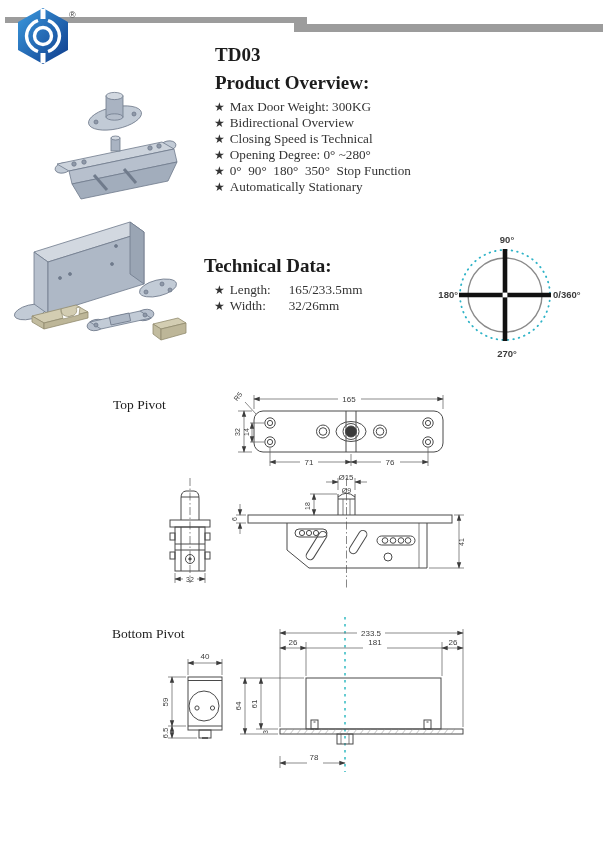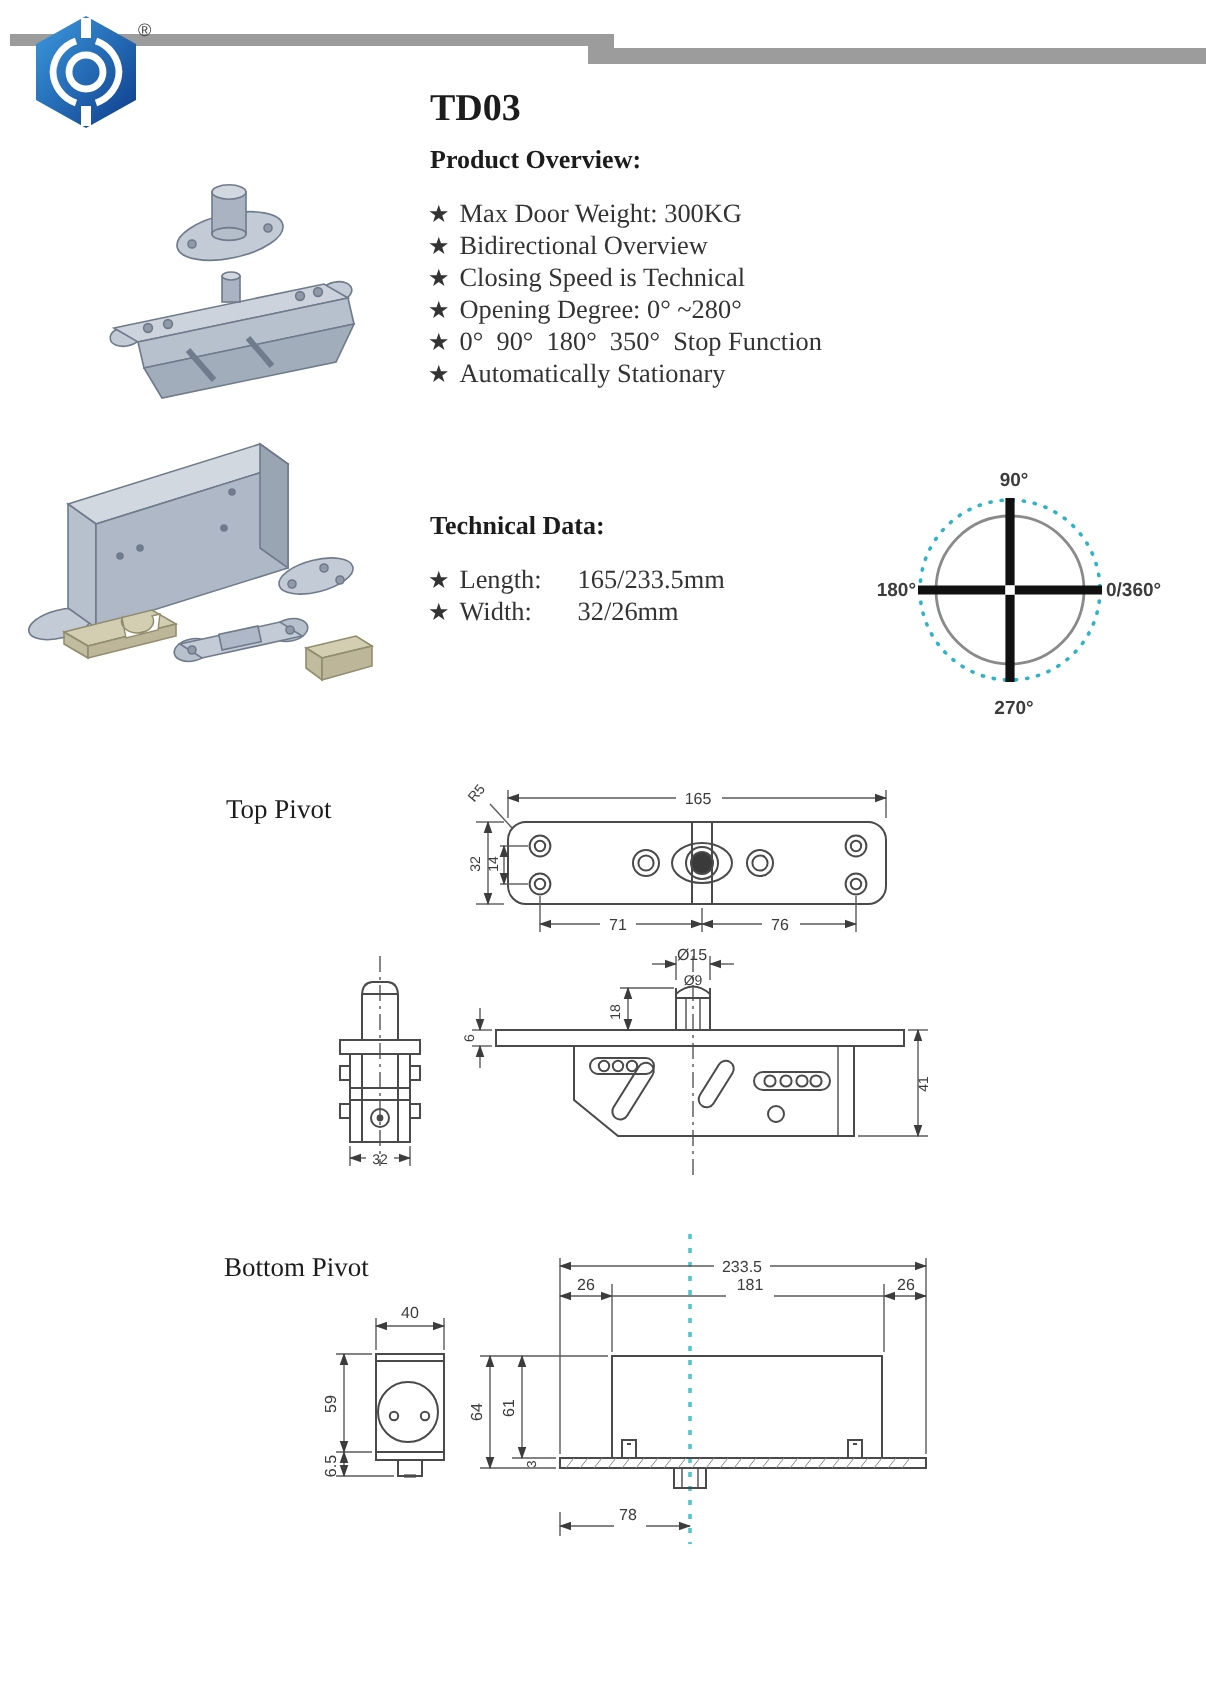--- a/index.html
+++ b/index.html
@@ -5,21 +5,21 @@
   html,body{margin:0;padding:0;background:#ffffff;}
   .page{position:relative;width:603px;height:853px;background:#ffffff;overflow:hidden;
         font-family:"Liberation Serif", serif;color:#2b2b2b;}
   .abs{position:absolute;}
   
   .bar{background:#9c9c9c;position:absolute;}
   .regmark{position:absolute;left:69px;top:10px;font-family:"Liberation Sans",sans-serif;
            font-size:9px;color:#444;}
   
   .model-title{position:absolute;left:215px;top:44px;font-size:19px;font-weight:bold;color:#1c1c1c;}
-  .sec-heading{position:absolute;font-size:13px;font-weight:bold;color:#1c1c1c;}
+  .sec-heading{position:absolute;font-size:19px;font-weight:bold;color:#1c1c1c;}
   .overview-list{position:absolute;left:214px;top:99px;list-style:none;margin:0;padding:0;
                  font-size:13.2px;color:#333;}
   .overview-list li{line-height:16px;white-space:pre;}
   .star{display:inline-block;margin-right:5px;color:#333;font-size:12px;}
   .tech-rows{position:absolute;left:214px;top:282px;font-size:13.2px;color:#333;}
   .tech-row{display:flex;line-height:16px;}
   .tech-row .lbl{width:59px;}
   .pivot-title{position:absolute;font-size:13.5px;color:#1c1c1c;text-align:center;}
   
   svg text{font-family:"Liberation Sans",sans-serif;fill:#3c3c3c;}
@@ -119,21 +119,21 @@
 
   <ul class="overview-list">
     <li><span class="star">★</span><span>Max Door Weight: 300KG</span></li>
     <li><span class="star">★</span><span>Bidirectional Overview</span></li>
     <li><span class="star">★</span><span>Closing Speed is Technical</span></li>
     <li><span class="star">★</span><span>Opening Degree: 0° ~280°</span></li>
     <li><span class="star">★</span><span>0°  90°  180°  350°  Stop Function</span></li>
     <li><span class="star">★</span><span>Automatically Stationary</span></li>
   </ul>
 
-  <div class="sec-heading" style="left:215px;top:255px;">Technical Data:</div>
+  <div class="sec-heading" style="left:204px;top:255px;">Technical Data:</div>
   <div class="tech-rows">
     <div class="tech-row">
       <span class="star">★</span>
       <span class="lbl">Length:</span>
       <span>165/233.5mm</span>
     </div>
     <div class="tech-row">
       <span class="star">★</span>
       <span class="lbl">Width:</span>
       <span>32/26mm</span>

